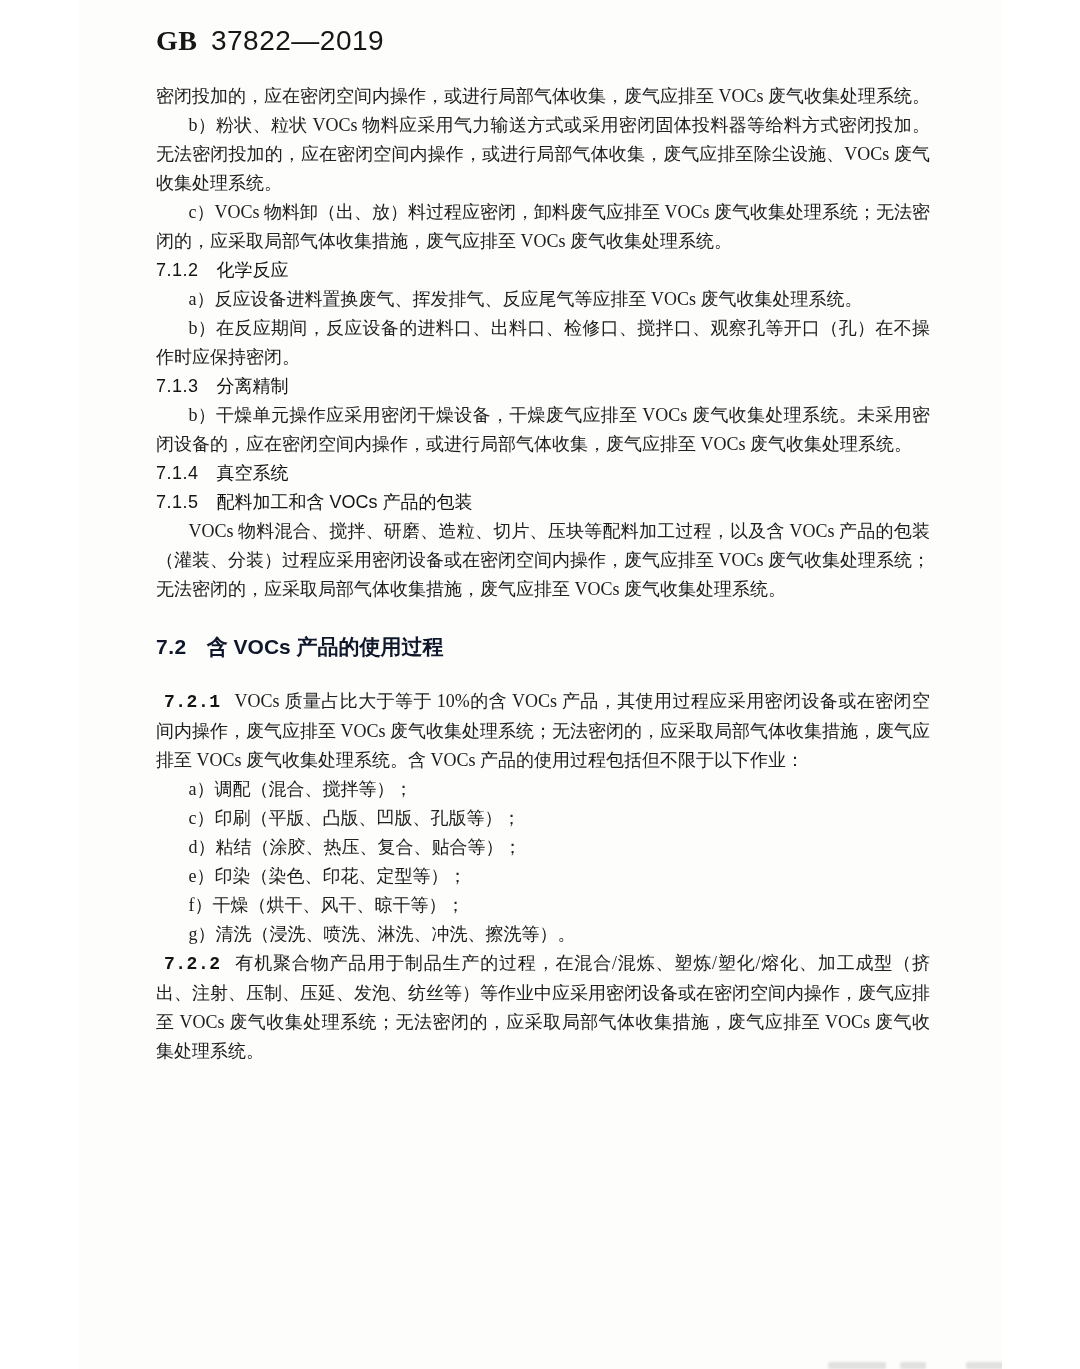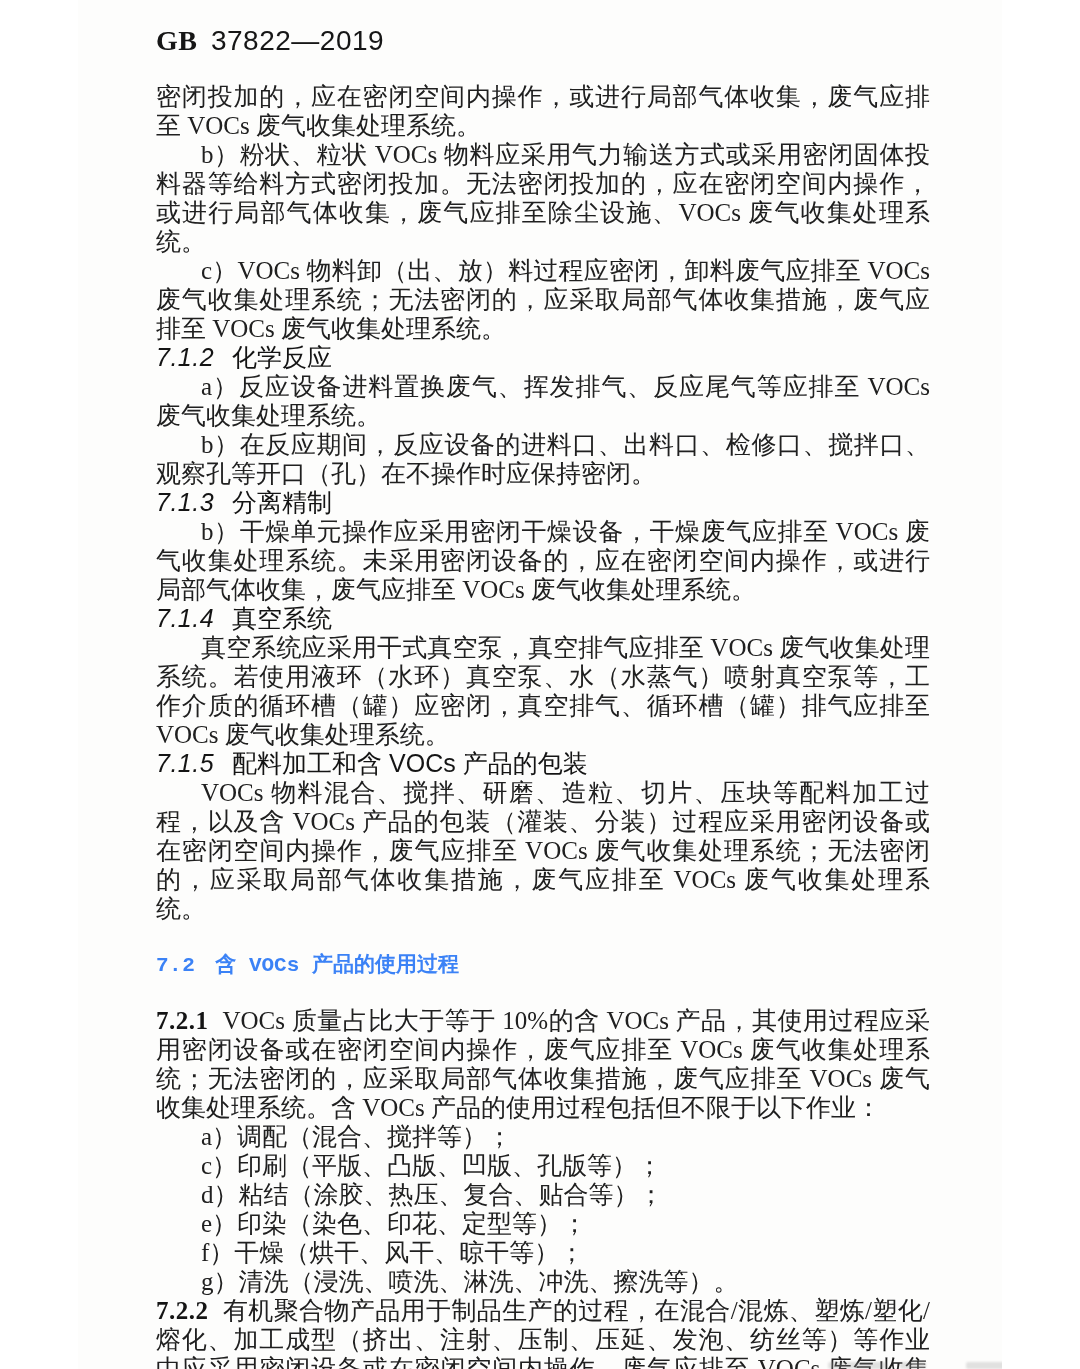--- a/index.html
+++ b/index.html
@@ -30,50 +30,51 @@
     font-family: "Liberation Serif", "DejaVu Serif", serif;
     font-weight: bold;
     margin-right: 6px;
   }
   .doc-header .num {
     font-family: "Liberation Sans", "DejaVu Sans", sans-serif;
     font-weight: 500;
   }
   #content p {
     margin: 0;
-    font-size: 25px;
+    font-size: 18px;
     line-height: 29px;
     text-align: justify;
     text-justify: inter-character;
   }
   p.body {
     font-family: "Liberation Serif", "DejaVu Serif", serif;
     color: #202020;
   }
   p.indent { text-indent: 1.8em; }
   p.flush  { text-indent: 0; }
   p.h3 {
     font-family: "Liberation Sans", "DejaVu Sans", sans-serif;
     color: #141414;
   }
-  p.h3 .hnum { margin-right: 18px; letter-spacing: 0.5px; font-style: italic; }
+  p.h3 .hnum { margin-right: 18px; letter-spacing: 0.5px; }
   p.h2 {
-    font-family: Liberation Mono, monospace;
+    font-family: Liberation Sans, sans-serif;
     font-weight: bold;
-    color: #3b82f6;
+    color: #0f172a;
     margin: 28px 0 26px 0 !important;
     font-size: 21px !important;
   }
   p.h2 .hnum { margin-right: 20px; letter-spacing: 0.5px; }
   p.numbered .pnum {
-    font-family: Liberation Serif, serif;
+    font-family: Liberation Mono, monospace;
     font-weight: 600;
     color: #141414;
     margin-right: 14px;
     letter-spacing: 0.5px;
+    margin-left: 8px;
   }
   
   .artifact {
     position: absolute;
     bottom: -3px;
     left: 750px;
     width: 300px;
     height: 10px;
     opacity: 0.28;
     filter: blur(1px);
@@ -102,21 +103,20 @@
   <div id="content">
       <p class="body flush">密闭投加的，应在密闭空间内操作，或进行局部气体收集，废气应排至 VOCs 废气收集处理系统。</p>
       <p class="body indent">b）粉状、粒状 VOCs 物料应采用气力输送方式或采用密闭固体投料器等给料方式密闭投加。无法密闭投加的，应在密闭空间内操作，或进行局部气体收集，废气应排至除尘设施、VOCs 废气收集处理系统。</p>
       <p class="body indent">c）VOCs 物料卸（出、放）料过程应密闭，卸料废气应排至 VOCs 废气收集处理系统；无法密闭的，应采取局部气体收集措施，废气应排至 VOCs 废气收集处理系统。</p>
       <p class="h3"><span class="hnum">7.1.2</span><span class="htitle">化学反应</span></p>
       <p class="body indent">a）反应设备进料置换废气、挥发排气、反应尾气等应排至 VOCs 废气收集处理系统。</p>
       <p class="body indent">b）在反应期间，反应设备的进料口、出料口、检修口、搅拌口、观察孔等开口（孔）在不操作时应保持密闭。</p>
       <p class="h3"><span class="hnum">7.1.3</span><span class="htitle">分离精制</span></p>
       <p class="body indent">b）干燥单元操作应采用密闭干燥设备，干燥废气应排至 VOCs 废气收集处理系统。未采用密闭设备的，应在密闭空间内操作，或进行局部气体收集，废气应排至 VOCs 废气收集处理系统。</p>
       <p class="h3"><span class="hnum">7.1.4</span><span class="htitle">真空系统</span></p>
-      <p class="body indent">真空系统应采用干式真空泵，真空排气应排至 VOCs 废气收集处理系统。若使用液环（水环）真空泵、水（水蒸气）喷射真空泵等，工作介质的循环槽（罐）应密闭，真空排气、循环槽（罐）排气应排至 VOCs 废气收集处理系统。</p>
       <p class="h3"><span class="hnum">7.1.5</span><span class="htitle">配料加工和含 VOCs 产品的包装</span></p>
       <p class="body indent">VOCs 物料混合、搅拌、研磨、造粒、切片、压块等配料加工过程，以及含 VOCs 产品的包装（灌装、分装）过程应采用密闭设备或在密闭空间内操作，废气应排至 VOCs 废气收集处理系统；无法密闭的，应采取局部气体收集措施，废气应排至 VOCs 废气收集处理系统。</p>
       <p class="h2"><span class="hnum">7.2</span><span class="htitle">含 VOCs 产品的使用过程</span></p>
       <p class="body numbered flush"><span class="pnum">7.2.1</span><span>VOCs 质量占比大于等于 10%的含 VOCs 产品，其使用过程应采用密闭设备或在密闭空间内操作，废气应排至 VOCs 废气收集处理系统；无法密闭的，应采取局部气体收集措施，废气应排至 VOCs 废气收集处理系统。含 VOCs 产品的使用过程包括但不限于以下作业：</span></p>
       <p class="body indent">a）调配（混合、搅拌等）；</p>
       <p class="body indent">c）印刷（平版、凸版、凹版、孔版等）；</p>
       <p class="body indent">d）粘结（涂胶、热压、复合、贴合等）；</p>
       <p class="body indent">e）印染（染色、印花、定型等）；</p>
       <p class="body indent">f）干燥（烘干、风干、晾干等）；</p>
       <p class="body indent">g）清洗（浸洗、喷洗、淋洗、冲洗、擦洗等）。</p>

